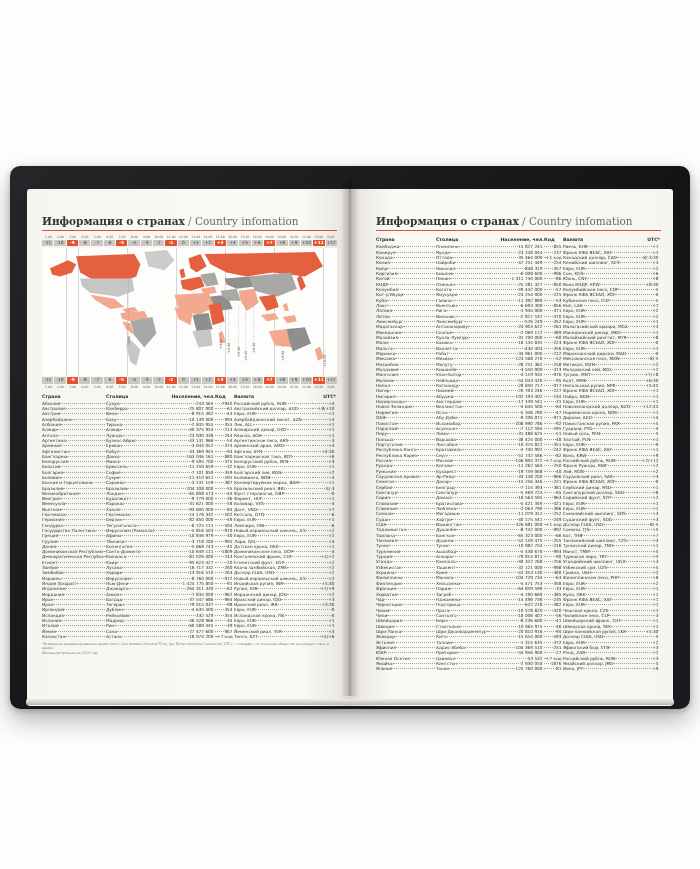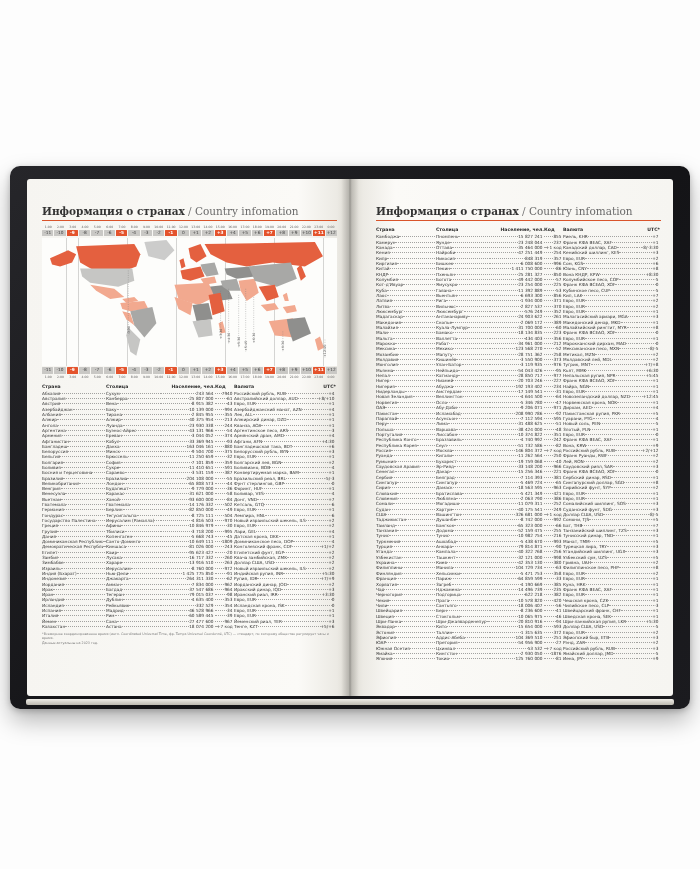--- a/index.html
+++ b/index.html
@@ -3,21 +3,21 @@
 <meta charset="utf-8">
 <style>
   html,body{margin:0;padding:0;background:#ffffff;}
   .photo{position:relative;width:700px;height:869px;background:#fdfdfd;overflow:hidden;
          font-family:"DejaVu Sans",sans-serif;}
   .book{position:absolute;left:10px;top:166px;width:680px;height:543px;border-radius:10px;
         background:linear-gradient(135deg,#26262a 0%,#141417 55%,#1b1b1f 100%);
         box-shadow:0 12px 24px rgba(0,0,0,.28),0 2px 6px rgba(0,0,0,.22);}
   .book::after{content:"";position:absolute;left:16px;right:16px;bottom:4px;height:6px;border-radius:2px;
         background:linear-gradient(#efede7,#bcb9b0);}
-  .page{position:absolute;top:13px;height:517px;overflow:hidden;}
+  .page{position:absolute;top:23px;height:517px;overflow:hidden;}
   .page-left{left:17px;width:323px;border-radius:3px 0 0 3px;--rowh:5.3px;
         --cols:64px 54px 55px 19px 78px 24px;
         background:linear-gradient(to right,#f6f5f1 0%,#fbfaf7 84%,#eceae4 96%,#d9d6ce 100%);}
   .page-right{left:340px;width:323px;border-radius:0 3px 3px 0;--rowh:5.35px;
         --cols:60px 53px 55px 19px 73px 24px;
         background:linear-gradient(to left,#f6f5f1 0%,#fbfaf7 86%,#eceae4 96%,#dad7cf 100%);}
   .gutter{position:absolute;left:331px;top:13px;width:18px;height:517px;pointer-events:none;
         background:linear-gradient(to right,rgba(0,0,0,0) 0%,rgba(0,0,0,.16) 42%,rgba(0,0,0,.30) 50%,rgba(0,0,0,.14) 60%,rgba(0,0,0,0) 100%);}
   .content{position:absolute;inset:0;}
   .page-left .content{padding:26px 13px 0 15px;}

